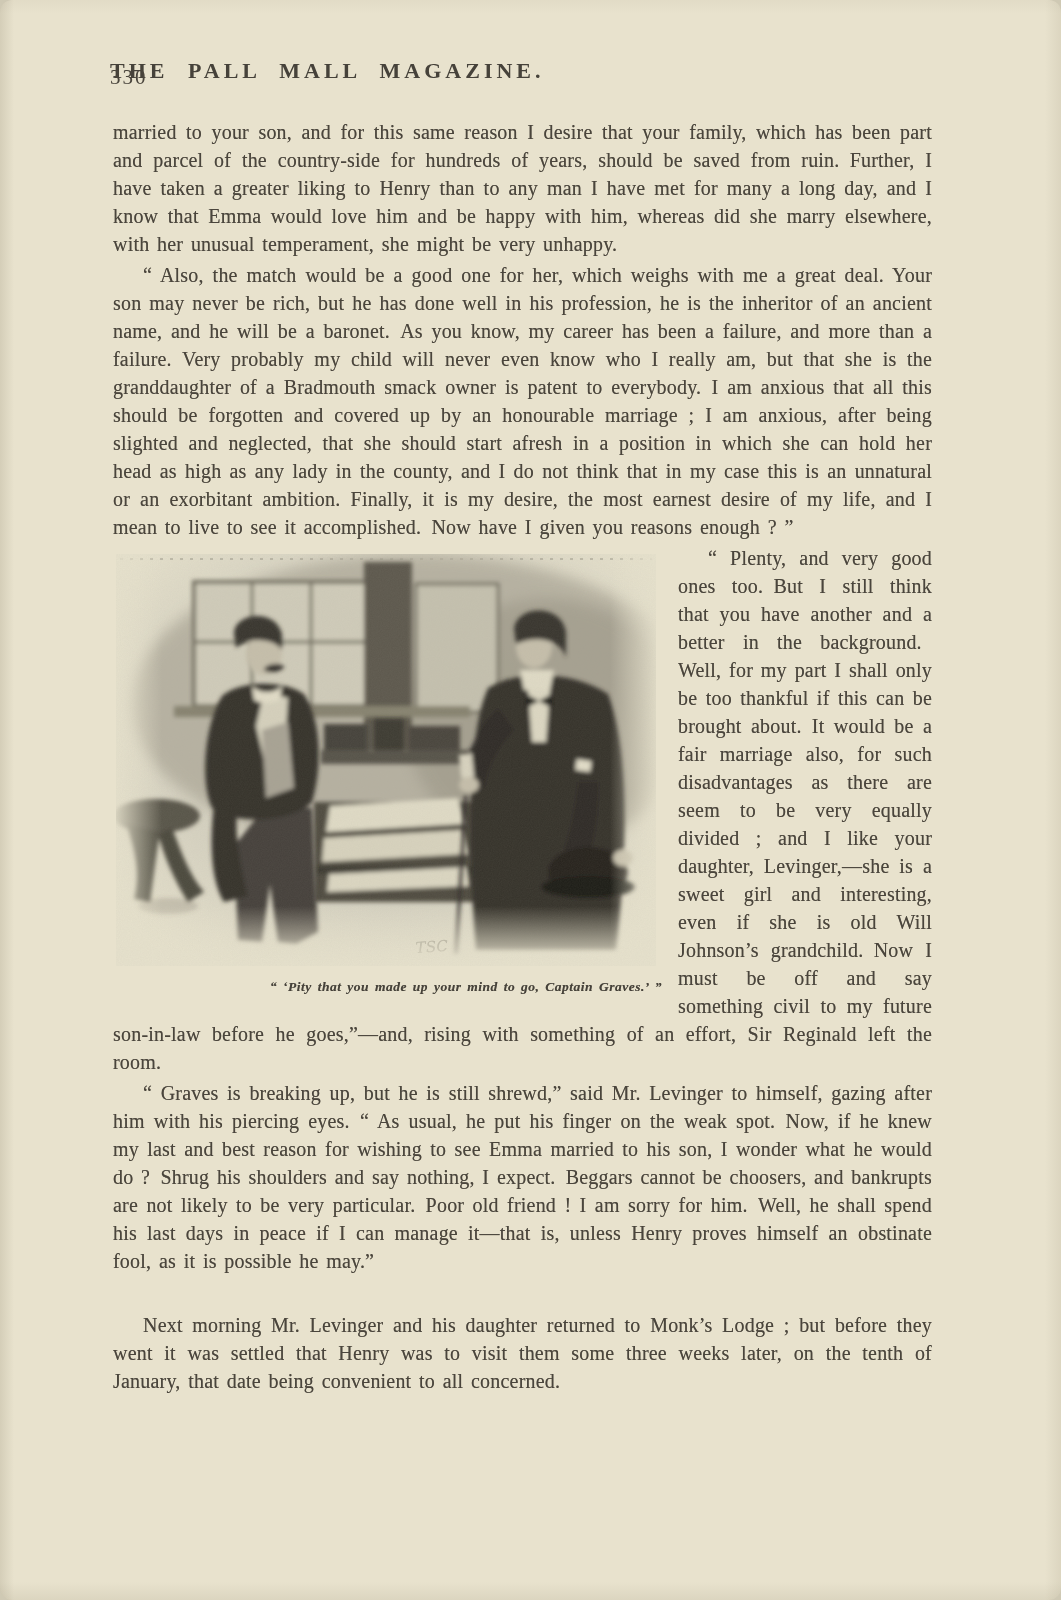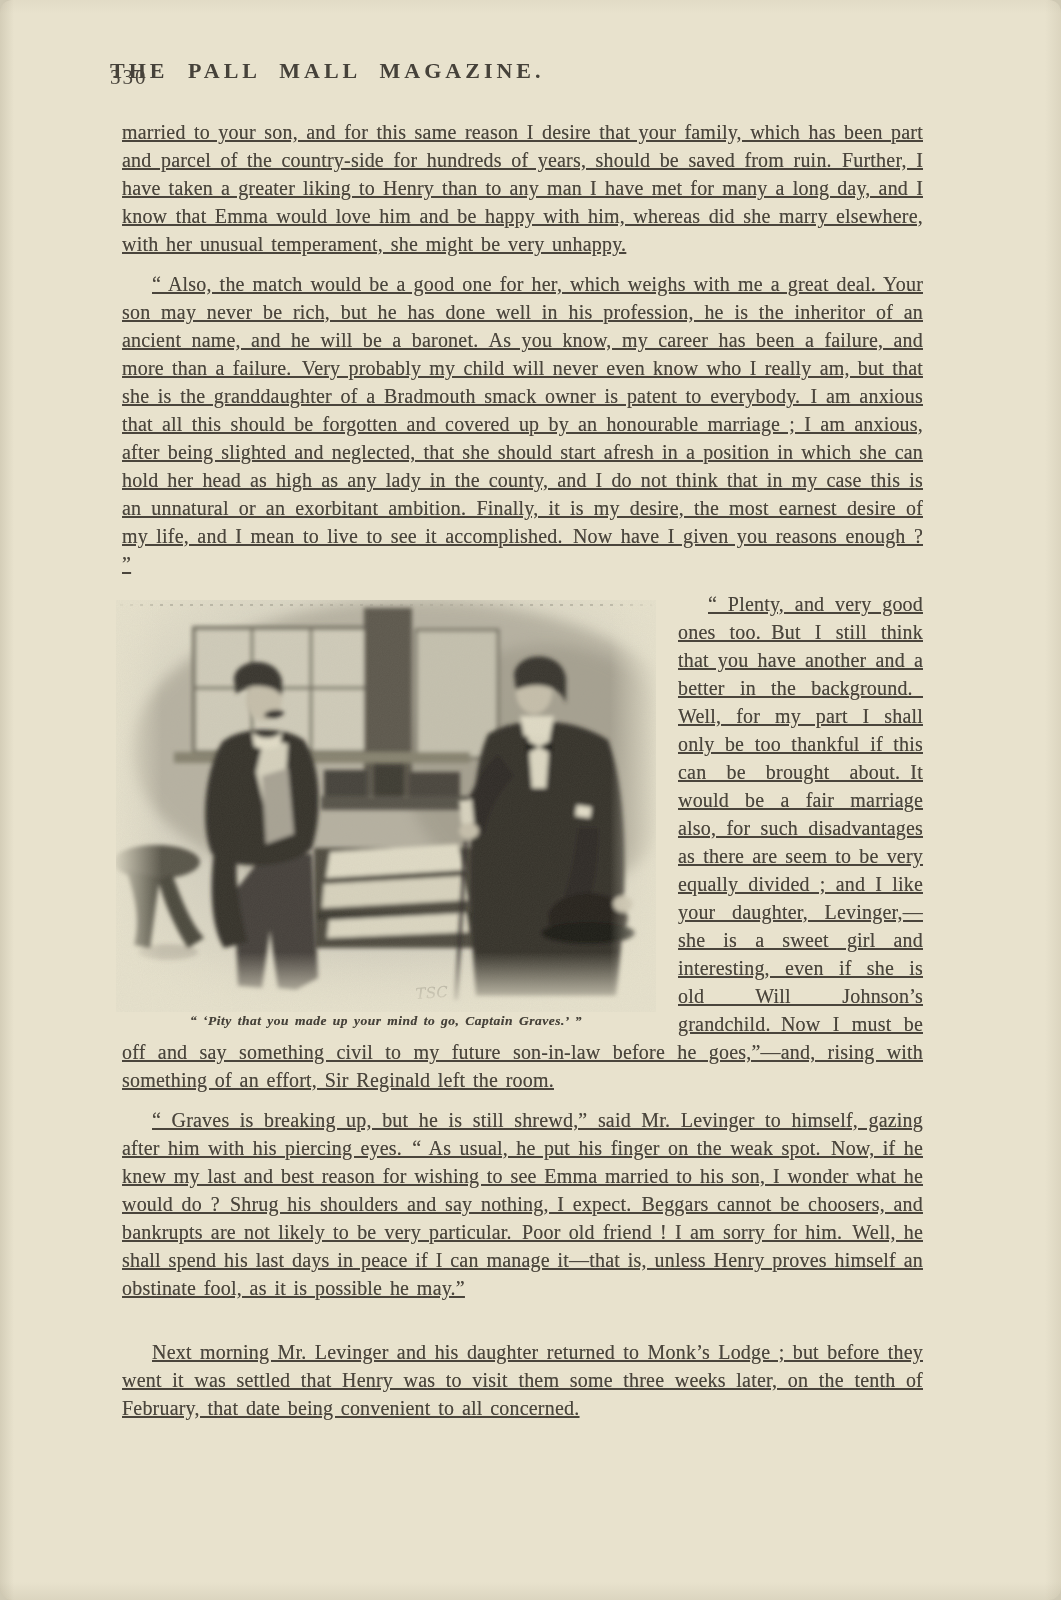--- a/index.html
+++ b/index.html
@@ -31,33 +31,33 @@
     letter-spacing:4px; word-spacing:10px;
     color:#46423a;
   }
   main.body-text {
     margin-top:26px;
     font-size:20px; line-height:28px;
     text-align:justify;
     word-spacing:2.5px; letter-spacing:.2px;
     text-shadow:0 0 .5px rgba(74,69,60,.55);
   }
-  main.body-text p { margin:12px; text-indent:30px;text-decoration:underline; }
+  main.body-text p { margin:3px; text-indent:30px; }
   main.body-text p.continuation { text-indent:0; }
   main.body-text p.spaced-top { margin-top:36px; }
   figure.illustration {
     float:left;
     width:552px;
     margin:10px 16px 8px 0;
     padding:0;
   }
   figure.illustration svg { display:block; margin:0 auto; }
   figcaption.illustration-caption {
-    margin-top:0;
-    text-align:center;
+    margin-top:12px;
+    text-align:right;
     font-size:13.5px; line-height:18px;
     font-weight:bold; font-style:italic;
     letter-spacing:.5px; word-spacing:2px;
     color:#46423a;
     text-indent:0;
   }
 </style>
 </head>
 <body>
 
@@ -178,16 +178,16 @@
         <rect x="0" y="352" width="540" height="60" fill="url(#fadeB)"></rect>
         <rect x="0" y="0" width="46" height="412" fill="url(#fadeL)"></rect>
         <rect x="494" y="0" width="46" height="412" fill="url(#fadeR)"></rect>
         <rect x="0" y="0" width="540" height="412" filter="url(#grain)" opacity=".5"></rect>
       </svg>
       <figcaption class="illustration-caption">“ ‘Pity that you made up your mind to go, Captain Graves.’ ”</figcaption>
     </figure>
 
     <p>“ Plenty, and very good ones too. But I still think that you have another and a better in the background. Well, for my part I shall only be too thankful if this can be brought about. It would be a fair marriage also, for such disadvantages as there are seem to be very equally divided ; and I like your daughter, Levinger,—she is a sweet girl and interesting, even if she is old Will Johnson’s grandchild. Now I must be off and say something civil to my future son-in-law before he goes,”—and, rising with something of an effort, Sir Reginald left the room.</p>
     <p>“ Graves is breaking up, but he is still shrewd,” said Mr. Levinger to himself, gazing after him with his piercing eyes. “ As usual, he put his finger on the weak spot. Now, if he knew my last and best reason for wishing to see Emma married to his son, I wonder what he would do ? Shrug his shoulders and say nothing, I expect. Beggars cannot be choosers, and bankrupts are not likely to be very particular. Poor old friend ! I am sorry for him. Well, he shall spend his last days in peace if I can manage it—that is, unless Henry proves himself an obstinate fool, as it is possible he may.”</p>
-    <p class="spaced-top">Next morning Mr. Levinger and his daughter returned to Monk’s Lodge ; but before they went it was settled that Henry was to visit them some three weeks later, on the tenth of February, that date being convenient to all concerned.</p>
+    <p class="spaced-top">Next morning Mr. Levinger and his daughter returned to Monk’s Lodge ; but before they went it was settled that Henry was to visit them some three weeks later, on the tenth of January, that date being convenient to all concerned.</p>
 
   </main>
 </div>
 
 </body></html>

